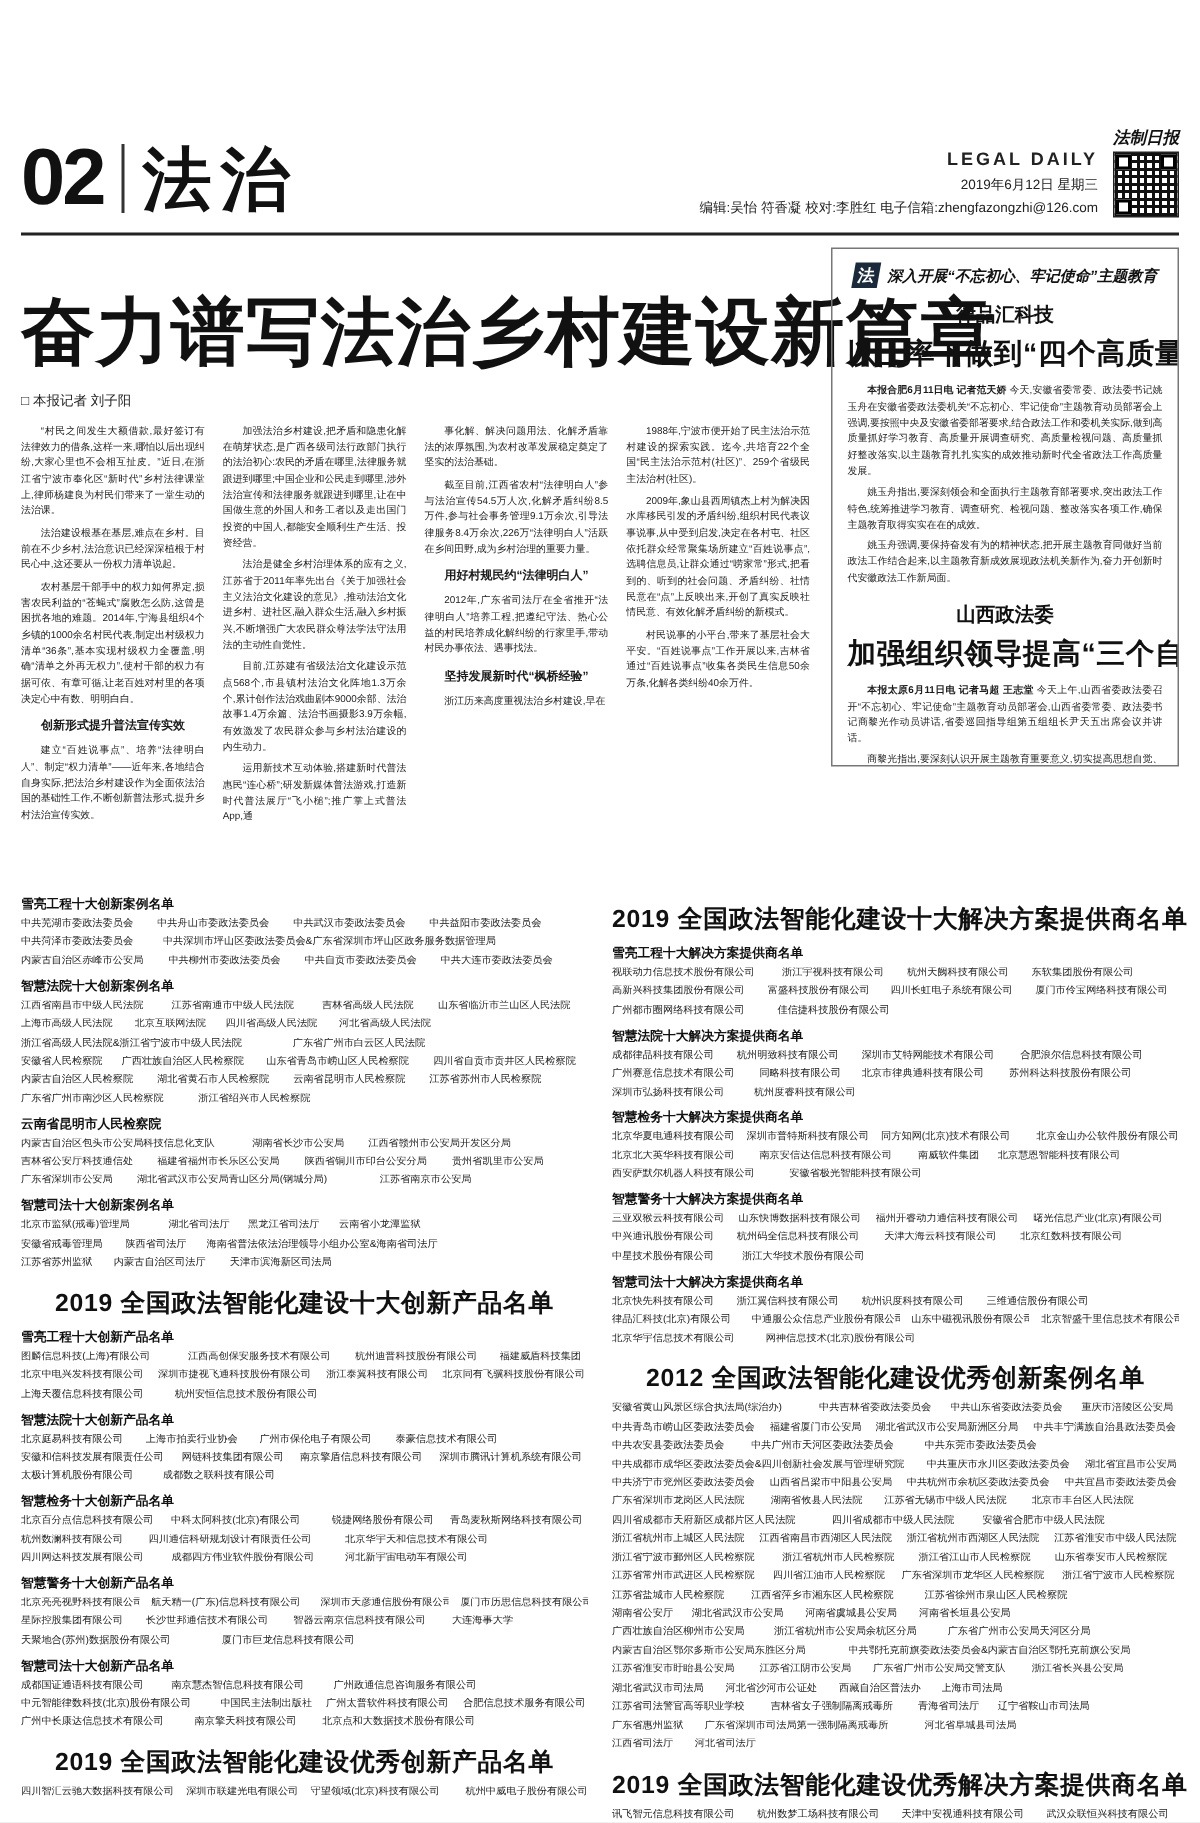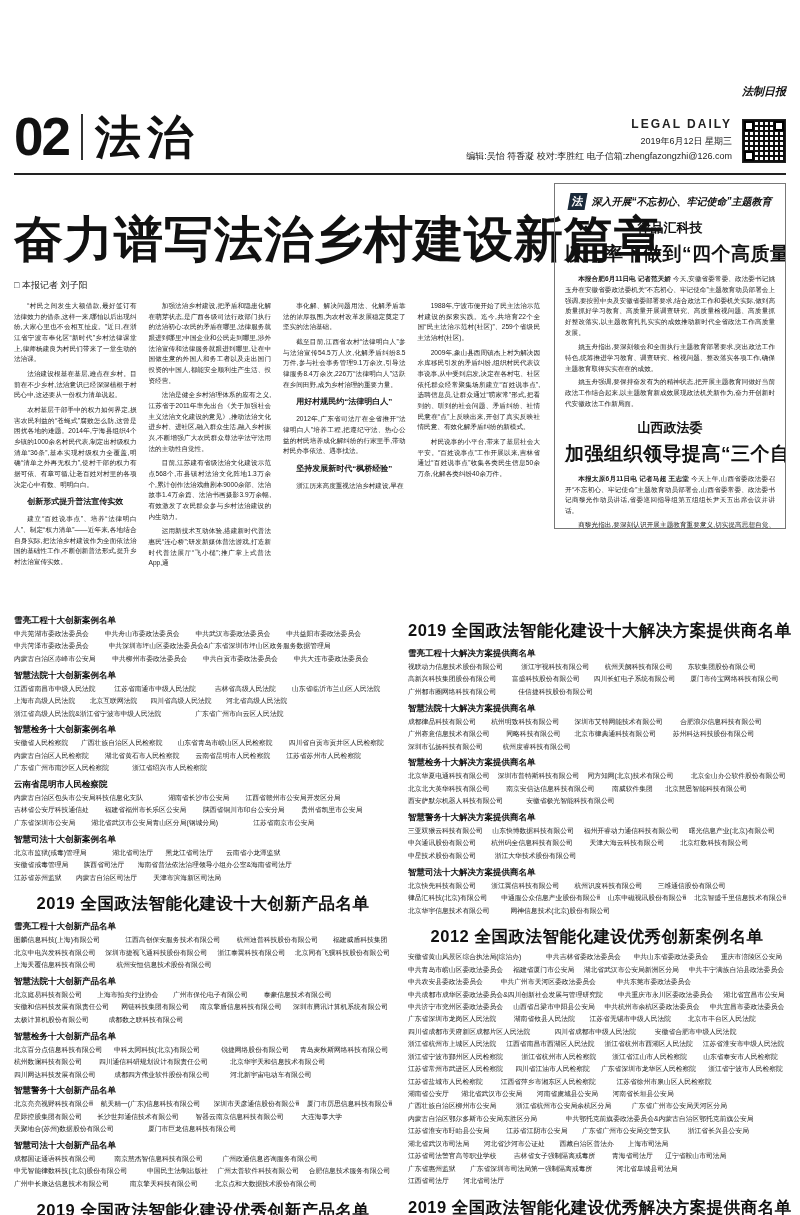--- a/index.html
+++ b/index.html
@@ -8,21 +8,21 @@
   
   .masthead{display:flex;justify-content:space-between;align-items:flex-end;border-bottom:2px solid #222;padding-bottom:10px;}
   .mh-left{display:flex;align-items:center;gap:12px;}
   .mh-num{font-size:53px;font-weight:700;letter-spacing:-2px;line-height:1;}
   .mh-div{width:2px;height:46px;background:#333;}
   .mh-sec{font-size:46px;font-weight:900;letter-spacing:6px;line-height:1;}
   .mh-right{display:flex;align-items:flex-end;gap:10px;}
   .mh-info{text-align:right;font-size:9px;line-height:1.6;color:#222;}
   .legal-daily{font-weight:700;font-size:12px;letter-spacing:2px;}
   .qr-wrap{text-align:center;}
-  .qr-title{font-size:11px;font-weight:700;font-style:italic;margin-bottom:20px;white-space:nowrap;}
+  .qr-title{font-size:11px;font-weight:700;font-style:italic;margin-bottom:2px;white-space:nowrap;}
   .qr{width:44px;height:44px;border:1px solid #222;box-sizing:border-box;position:relative;
       background:
         repeating-linear-gradient(0deg,#111 0 2px,transparent 2px 5px),
         repeating-linear-gradient(90deg,#111 0 2px,#fff 2px 5px);}
   .qr i{position:absolute;width:10px;height:10px;border:2px solid #000;background:#fff;box-sizing:border-box;}
   .qr i:nth-child(1){left:1px;top:1px;}
   .qr i:nth-child(2){right:1px;top:1px;}
   .qr i:nth-child(3){left:1px;bottom:1px;}
   
   .main{display:flex;gap:14px;margin-top:8px;}
@@ -175,21 +175,20 @@
           <span class="lcell" style="flex-grow: 7;">北京互联网法院</span>
           <span class="lcell" style="flex-grow: 9;">四川省高级人民法院</span>
           <span class="lcell" style="flex-grow: 9;">河北省高级人民法院</span>
           <span class="lcell" style="flex-grow: 12;"></span>
         </div>
         <div class="lrow">
           <span class="lcell" style="flex-grow: 22;">浙江省高级人民法院&amp;浙江省宁波市中级人民法院</span>
           <span class="lcell" style="flex-grow: 13;">广东省广州市白云区人民法院</span>
           <span class="lcell" style="flex-grow: 11;"></span>
         </div>
-        <div class="group-head">智慧检务十大创新案例名单</div>
         <div class="lrow">
           <span class="lcell" style="flex-grow: 8;">安徽省人民检察院</span>
           <span class="lcell" style="flex-grow: 12;">广西壮族自治区人民检察院</span>
           <span class="lcell" style="flex-grow: 14;">山东省青岛市崂山区人民检察院</span>
           <span class="lcell" style="flex-grow: 14;">四川省自贡市贡井区人民检察院</span>
         </div>
         <div class="lrow">
           <span class="lcell" style="flex-grow: 11;">内蒙古自治区人民检察院</span>
           <span class="lcell" style="flex-grow: 11;">湖北省黄石市人民检察院</span>
           <span class="lcell" style="flex-grow: 11;">云南省昆明市人民检察院</span>

